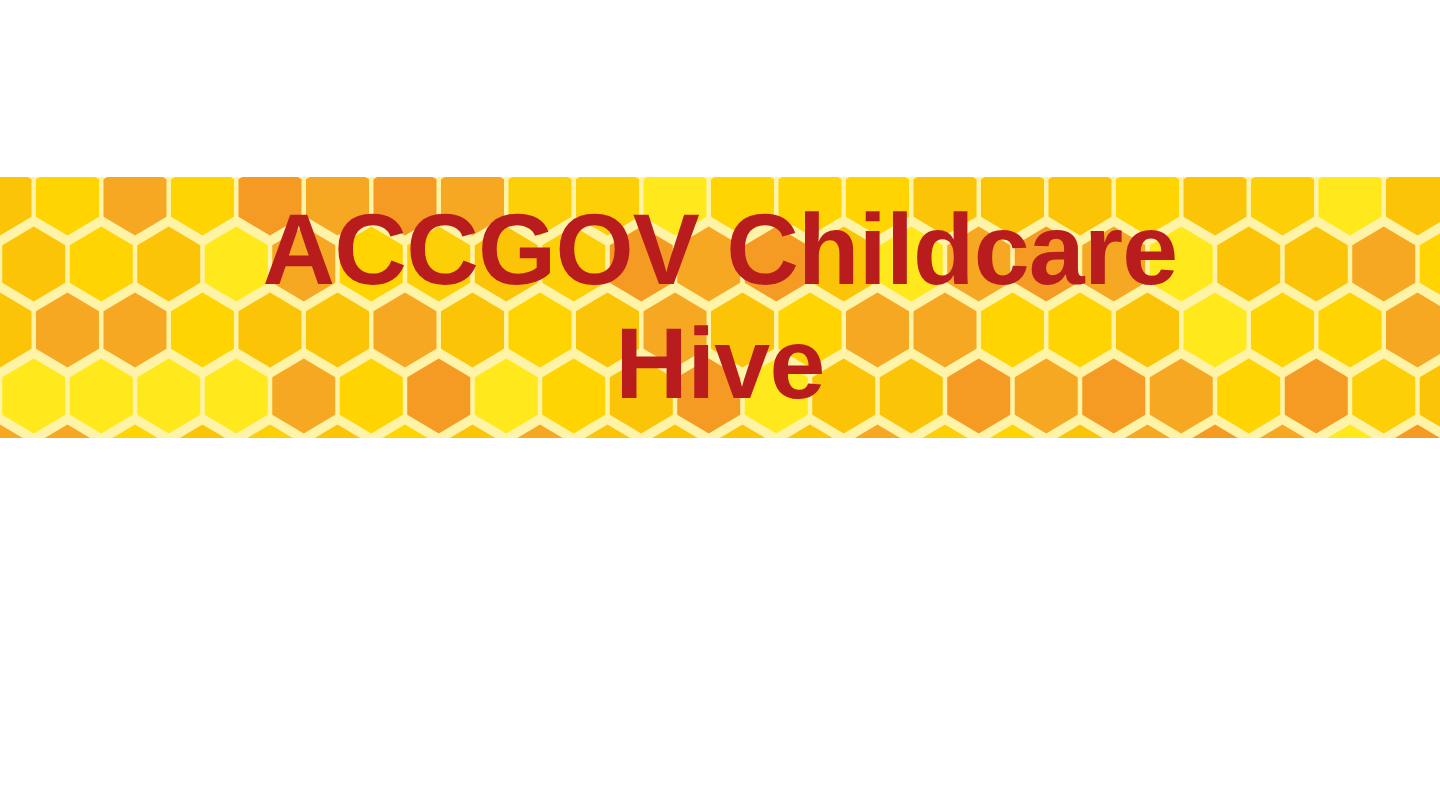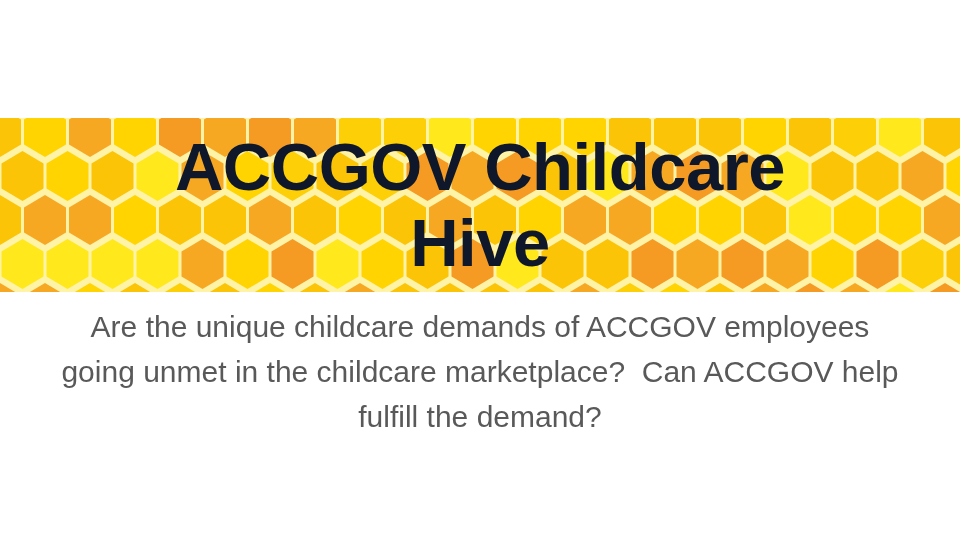--- a/index.html
+++ b/index.html
@@ -52,21 +52,21 @@
     display: flex;
     flex-direction: column;
     align-items: center;
     justify-content: center;
     pointer-events: none;
   }
   #title-text {
     font-family: "Liberation Sans", sans-serif;
     font-size: 67px;
     font-weight: bold;
-    color: #0f172a;
+    color: #b91c1c;
     line-height: 1.14;
     text-align: center;
     letter-spacing: -0.5px;
     width: 760px;
     margin: 0;
   }
 
   
   #subtitle-block {
     position: absolute;
@@ -274,17 +274,14 @@
         <polygon points="1012.50,209.00 1033.50,221.50 1033.50,246.50 1012.50,259.00 991.50,246.50 991.50,221.50" fill="#FFD400"></polygon>
         <polygon points="1057.50,209.00 1078.50,221.50 1078.50,246.50 1057.50,259.00 1036.50,246.50 1036.50,221.50" fill="#F7A823"></polygon>
         <polygon points="1102.50,209.00 1123.50,221.50 1123.50,246.50 1102.50,259.00 1081.50,246.50 1081.50,221.50" fill="#F59A22"></polygon>
       </svg>
   </div>
 
   <div id="title-block">
     <h1 id="title-text">ACCGOV Childcare Hive</h1>
   </div>
 
-  <div id="subtitle-block">
-    <p id="subtitle-text">Are the unique childcare demands of ACCGOV employees going unmet in the childcare marketplace?  Can ACCGOV help fulfill the demand?</p>
-  </div>
 
 </div>
 
 </body></html>

